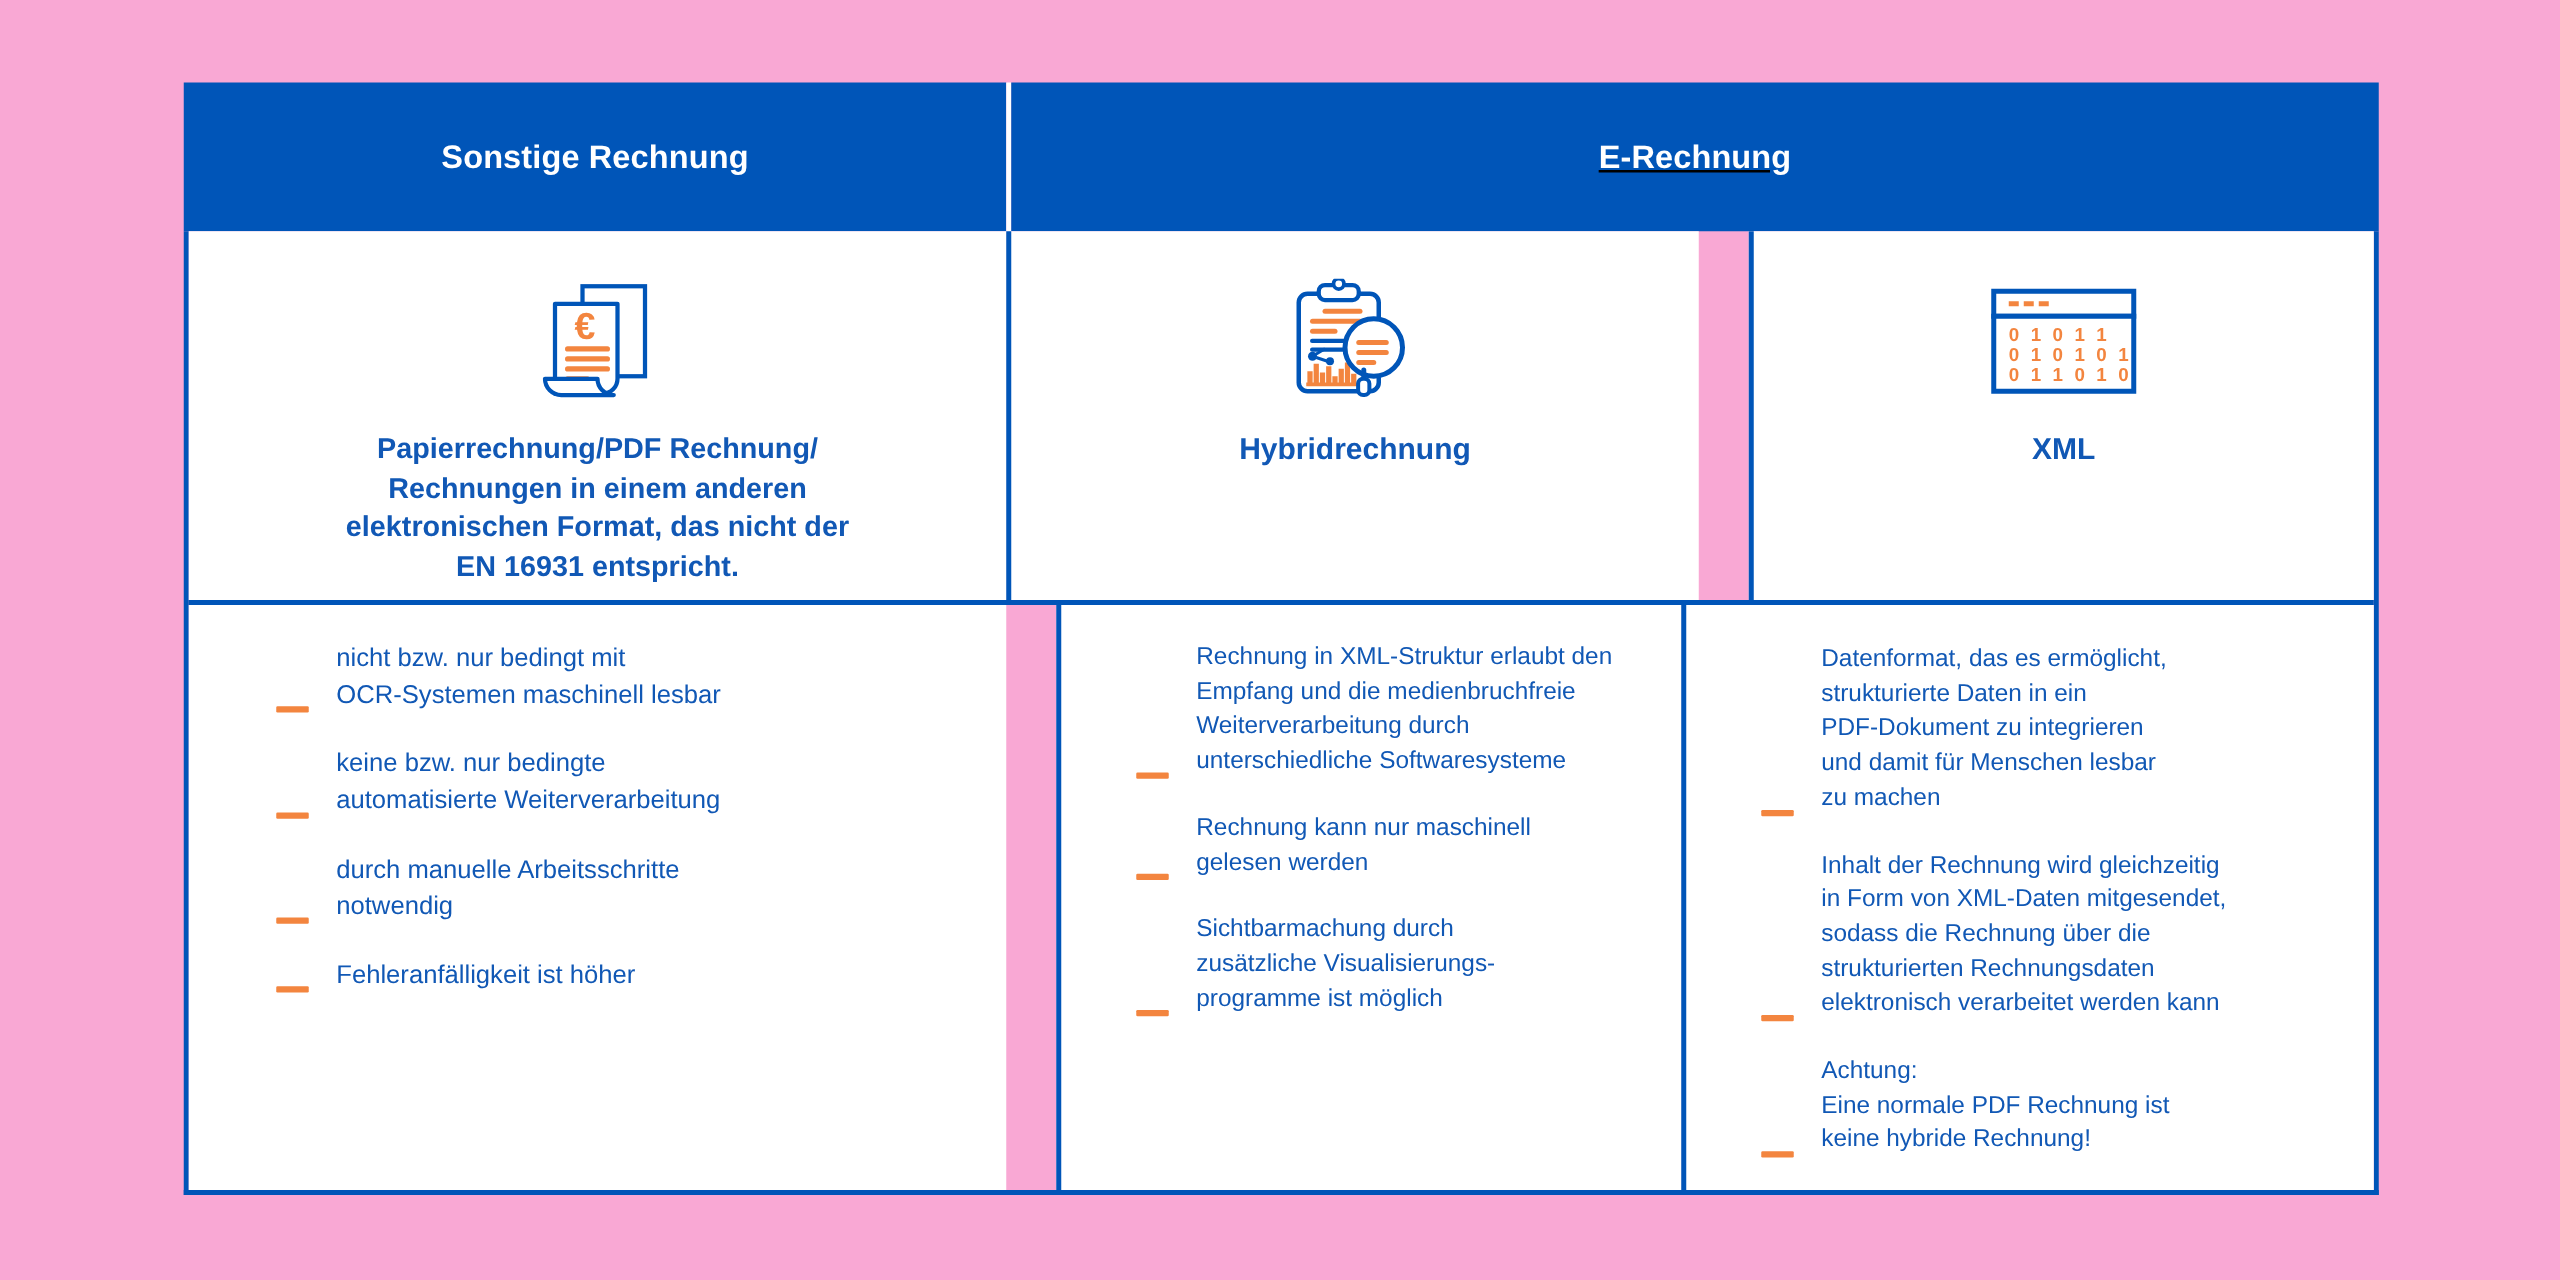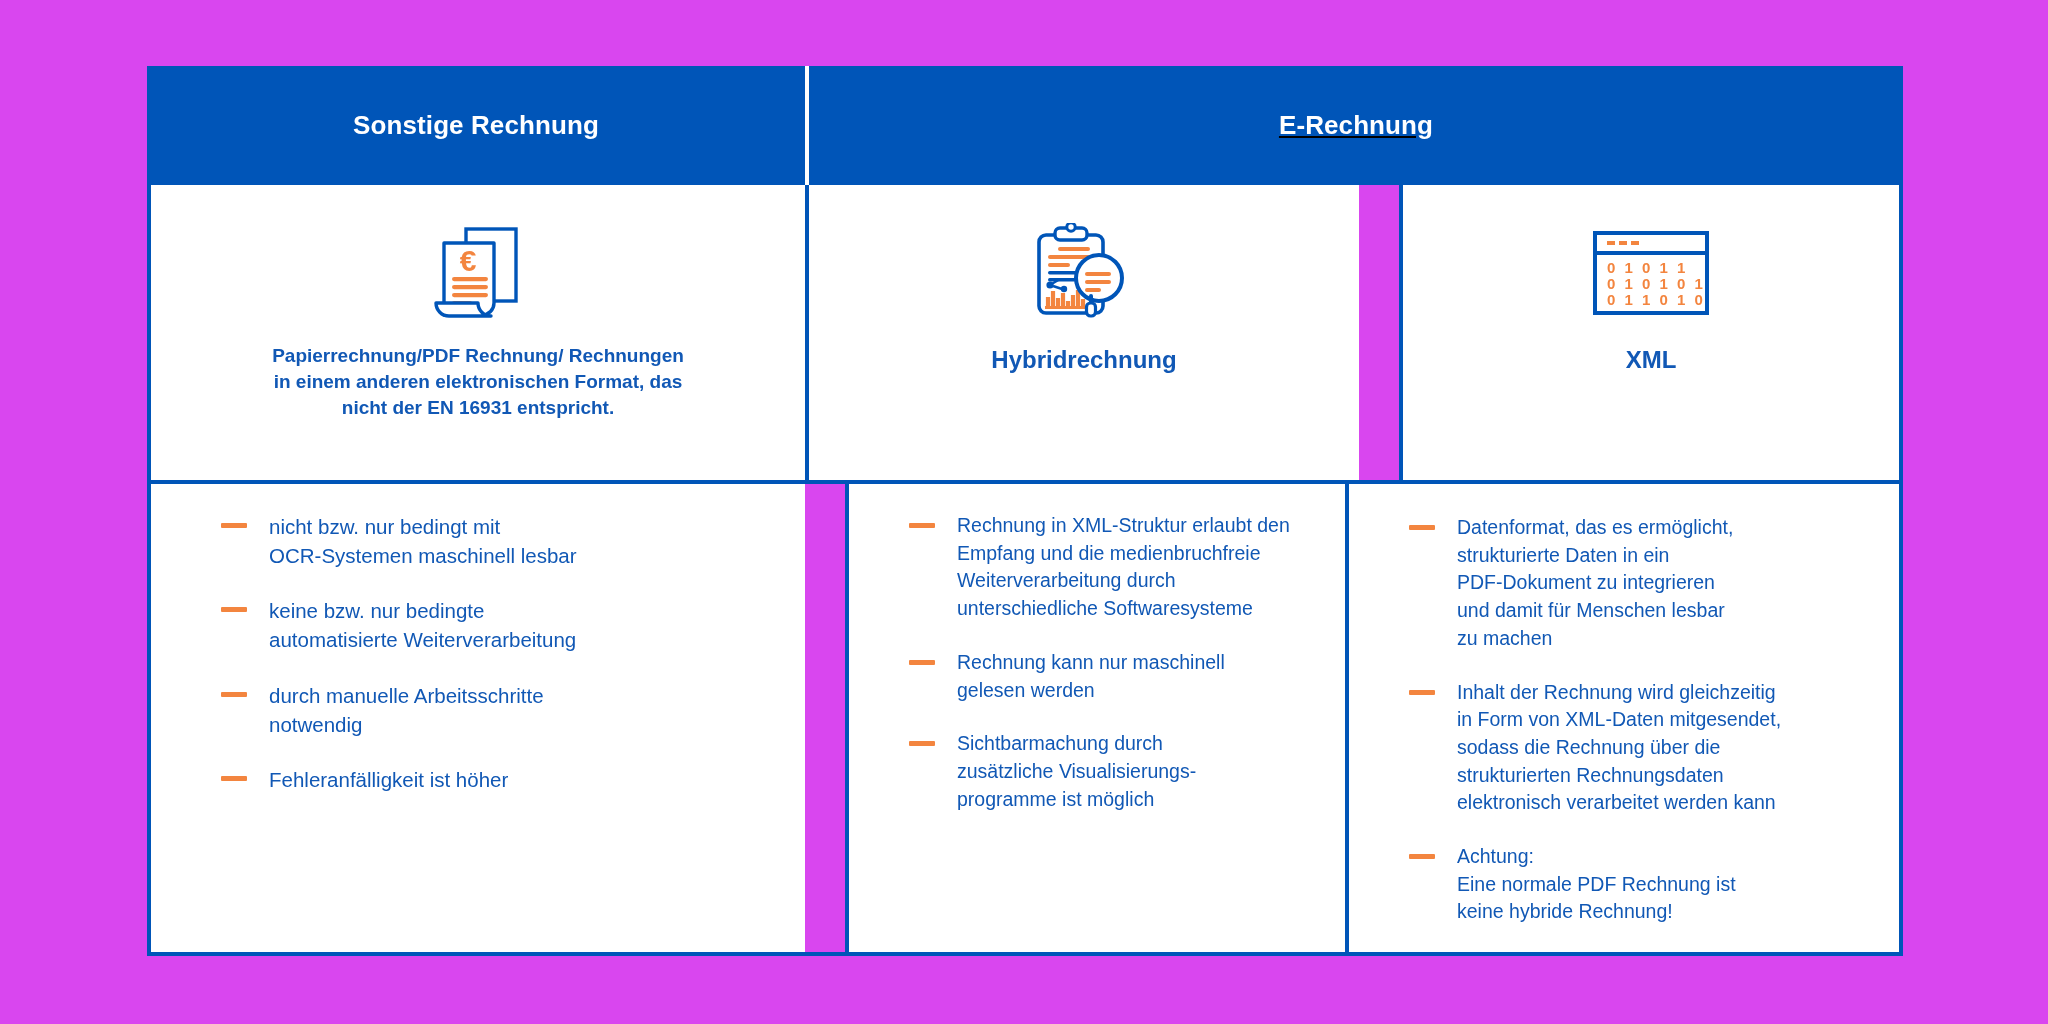--- a/index.html
+++ b/index.html
@@ -9,21 +9,21 @@
     height: 1024px;
     background: #ffffff;
     font-family: "Liberation Sans", sans-serif;
     overflow: hidden;
   }
 
   #root {
     position: relative;
     width: 2048px;
     height: 1024px;
-    background: #d946ef;
+    background: #f9a8d4;
   }
 
   
   .table-wrap {
     position: absolute;
     left: 147px;
     top: 66px;
     width: 1756px;
     height: 890px;
   }
@@ -101,40 +101,40 @@
   .icon-box {
     height: 100px;
     display: flex;
     align-items: center;
     justify-content: center;
     margin-bottom: 20px;
   }
 
   .cap-text {
     color: #1158B5;
-    font-size: 19px;
+    font-size: 23px;
     font-weight: bold;
     text-align: center;
     line-height: 1.38;
     max-width: 420px;
   }
 
   .cap-text.single { font-size: 24px; }
 
   
   .bullets {
     padding: 28px 24px 0 70px;
   }
 
   .bullets.c2pad { padding-left: 60px; padding-top: 30px; }
   .bullets.c3pad { padding-left: 60px; padding-top: 28px; }
 
   .bullet {
     display: flex;
-    align-items: flex-start;
+    align-items: flex-end;
     margin-bottom: 26px;
   }
 
   .dash {
     flex: 0 0 auto;
     width: 26px;
     height: 5px;
     background: #F3853F;
     margin-top: 11px;
     margin-right: 22px;

